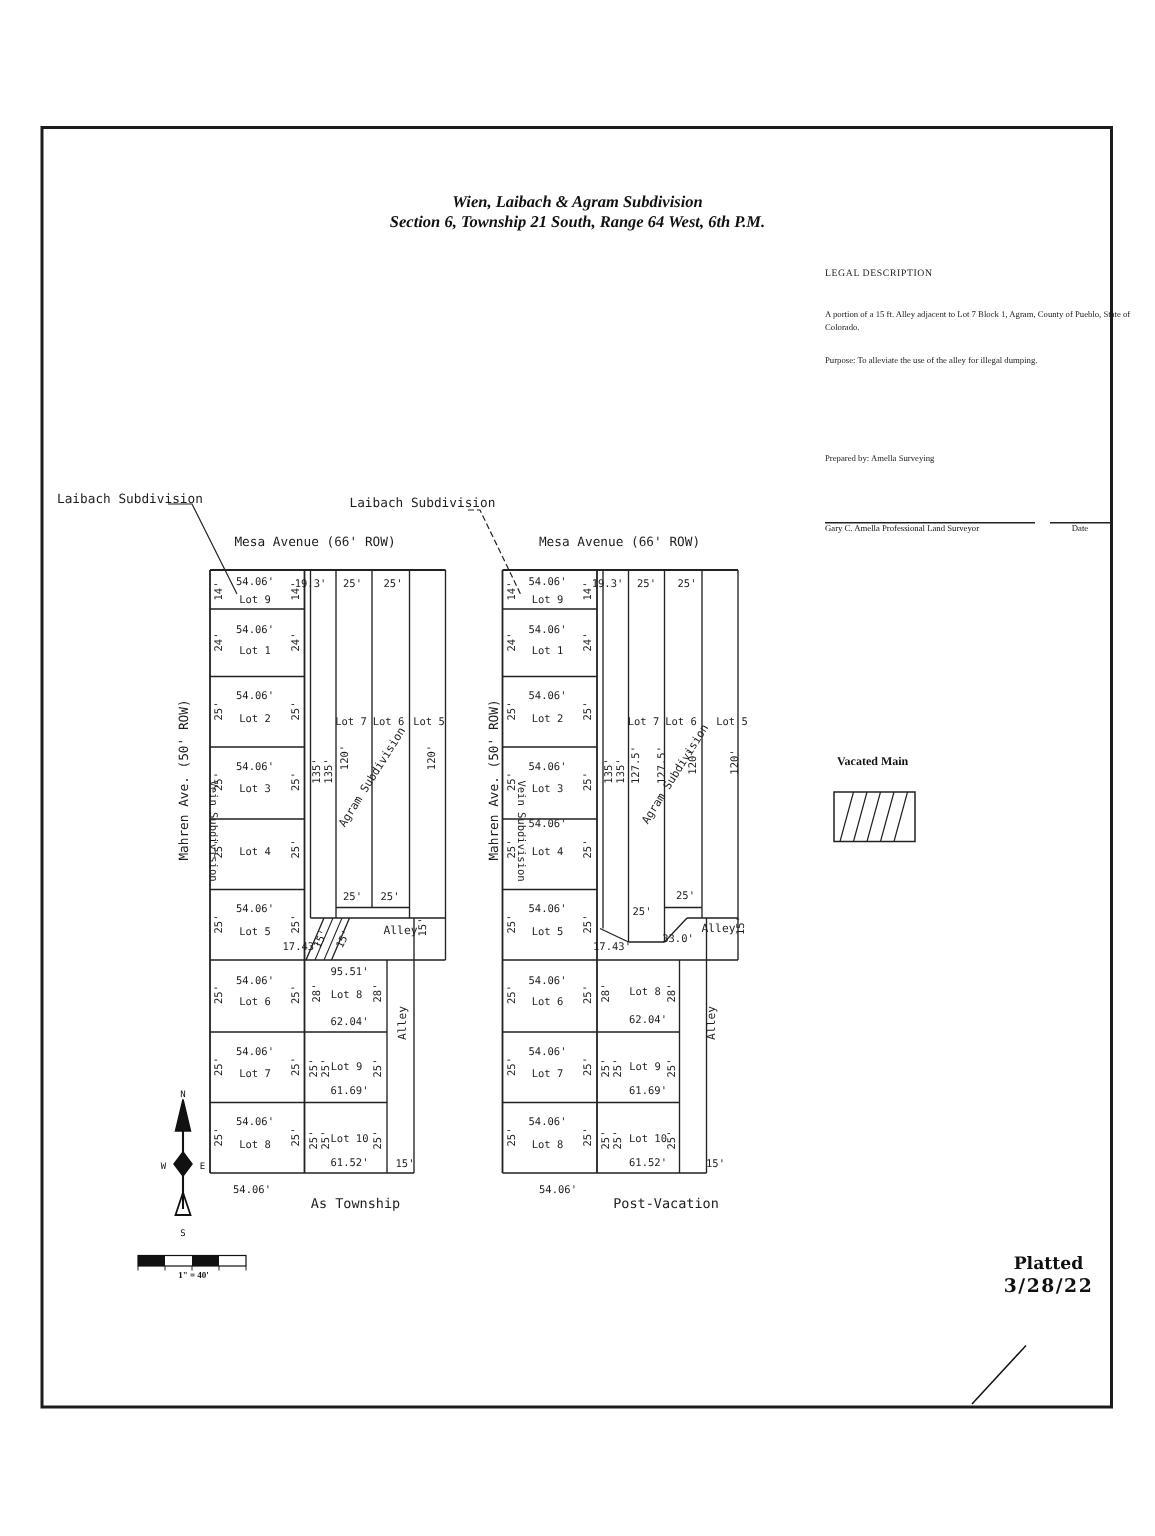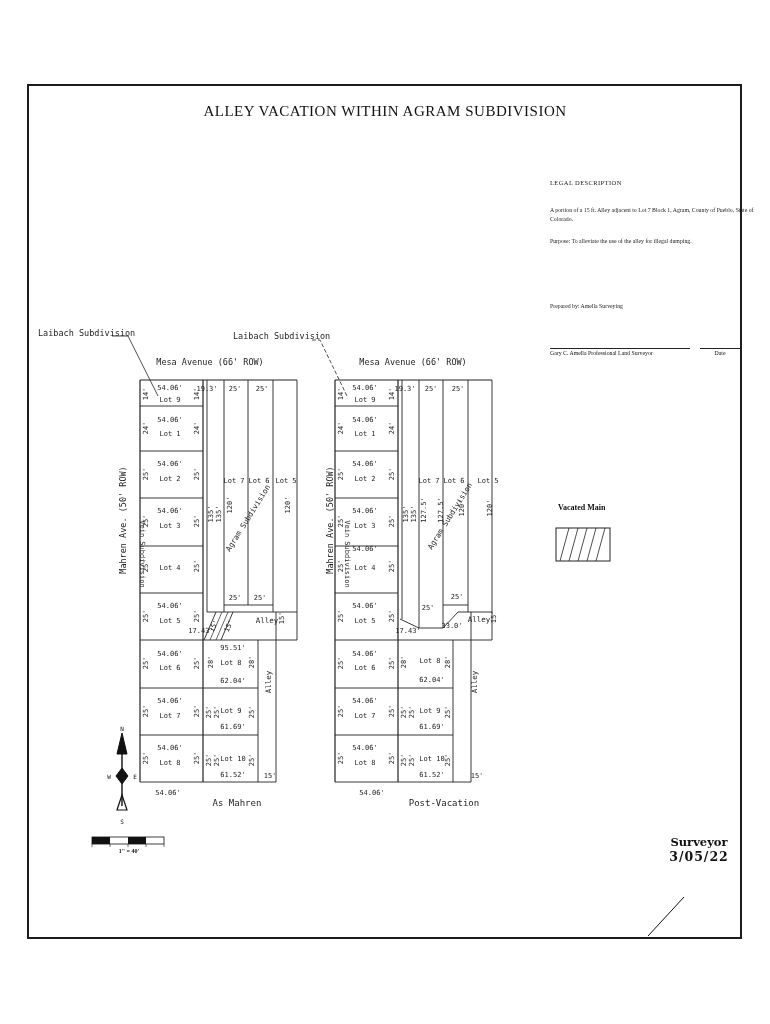--- a/index.html
+++ b/index.html
@@ -41,41 +41,42 @@
   #logo-mella{font:12px "DejaVu Sans",sans-serif;font-weight:300;letter-spacing:1px;color:#444;}
   #logo-surveying{margin-top:-5px;font:6.5px "DejaVu Sans",sans-serif;letter-spacing:2.5px;color:#222;}
   .logo-addr{font:bold 5px "Liberation Sans",sans-serif;color:#000;line-height:6.5px;}
 </style>
 </head>
 <body>
 
 <div id="page">
   <div id="border"></div>
 
-  <div id="title" class="abs">ALLEY VACATION WITHIN AGRAM SUBDIVISION</div>
+  <div id="sub1" class="abs subtitle">Wien, Laibach &amp; Agram Subdivision</div>
+  <div id="sub2" class="abs subtitle">Section 6, Township 21 South, Range 64 West, 6th P.M.</div>
 
   <div id="legal-heading" class="abs legal">LEGAL DESCRIPTION</div>
   <div id="legal-line1" class="abs legal">A portion of a 15 ft. Alley adjacent to Lot 7 Block 1,  Agram, County of Pueblo, State of</div>
   <div id="legal-line2" class="abs legal">Colorado.</div>
   <div id="legal-purpose" class="abs legal">Purpose:  To alleviate the use of the alley for illegal dumping.</div>
   <div id="prepared-by" class="abs legal">Prepared by:  Amella Surveying</div>
   <div id="sig1" class="abs sigline">Gary C. Amella Professional Land Surveyor</div>
   <div id="sig2" class="abs sigline">Date</div>
 
   <div id="legend-label" class="abs">Vacated Main</div>
 
   <div id="area-left" class="abs area-label">Laibach Subdivision</div>
   <div id="area-right" class="abs area-label">Laibach Subdivision</div>
-  <div id="caption-left" class="plat-caption">As Mahren</div>
+  <div id="caption-left" class="plat-caption">As Township</div>
   <div id="caption-right" class="plat-caption">Post-Vacation</div>
 
   <div id="scale-caption" class="abs">1" = 40'</div>
 
-  <div id="revised-label" class="abs">Surveyor</div>
-  <div id="revised-date" class="abs">3/05/22</div>
+  <div id="revised-label" class="abs">Platted</div>
+  <div id="revised-date" class="abs">3/28/22</div>
 
   <svg id="overlay" xmlns="http://www.w3.org/2000/svg">
     <g stroke="#222" stroke-width="0.9" fill="none">
       <path d="M140,380 H297 M140,380 V782 M203,380 V782" stroke-width="1.2"></path>
       <path d="M140,406 H203 M140,451 H203 M140,498 H203 M140,546 H203 M140,593 H203"></path>
       <path d="M140,640 H297 M140,688 H258 M140,735 H258 M140,782 H276"></path>
       <path d="M207,380 V612 M224,380 V612 M248,380 V605 M273,380 V612 M297,380 V640"></path>
       <path d="M224,605 H273 M207,612 H297 M258,640 V782 M276,612 V782"></path>
       <path d="M216,612 L204,640 M233,612 L221,640"></path>
       <path d="M222,612 L210,640 M228,612 L216,640" stroke-width="0.7"></path>

